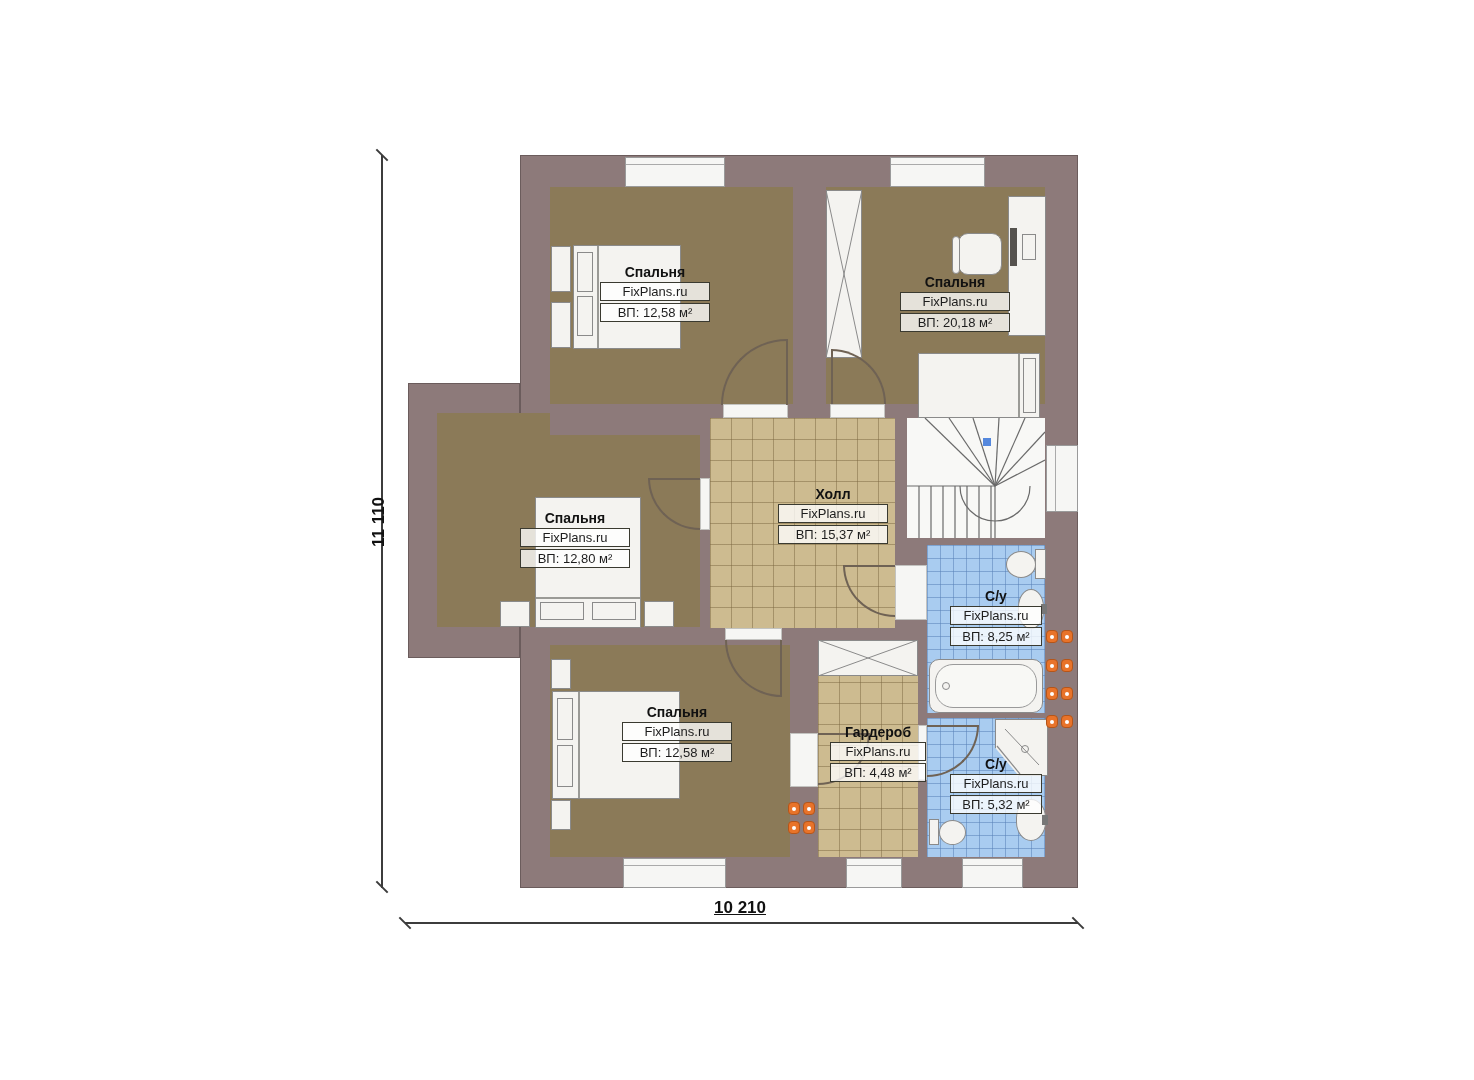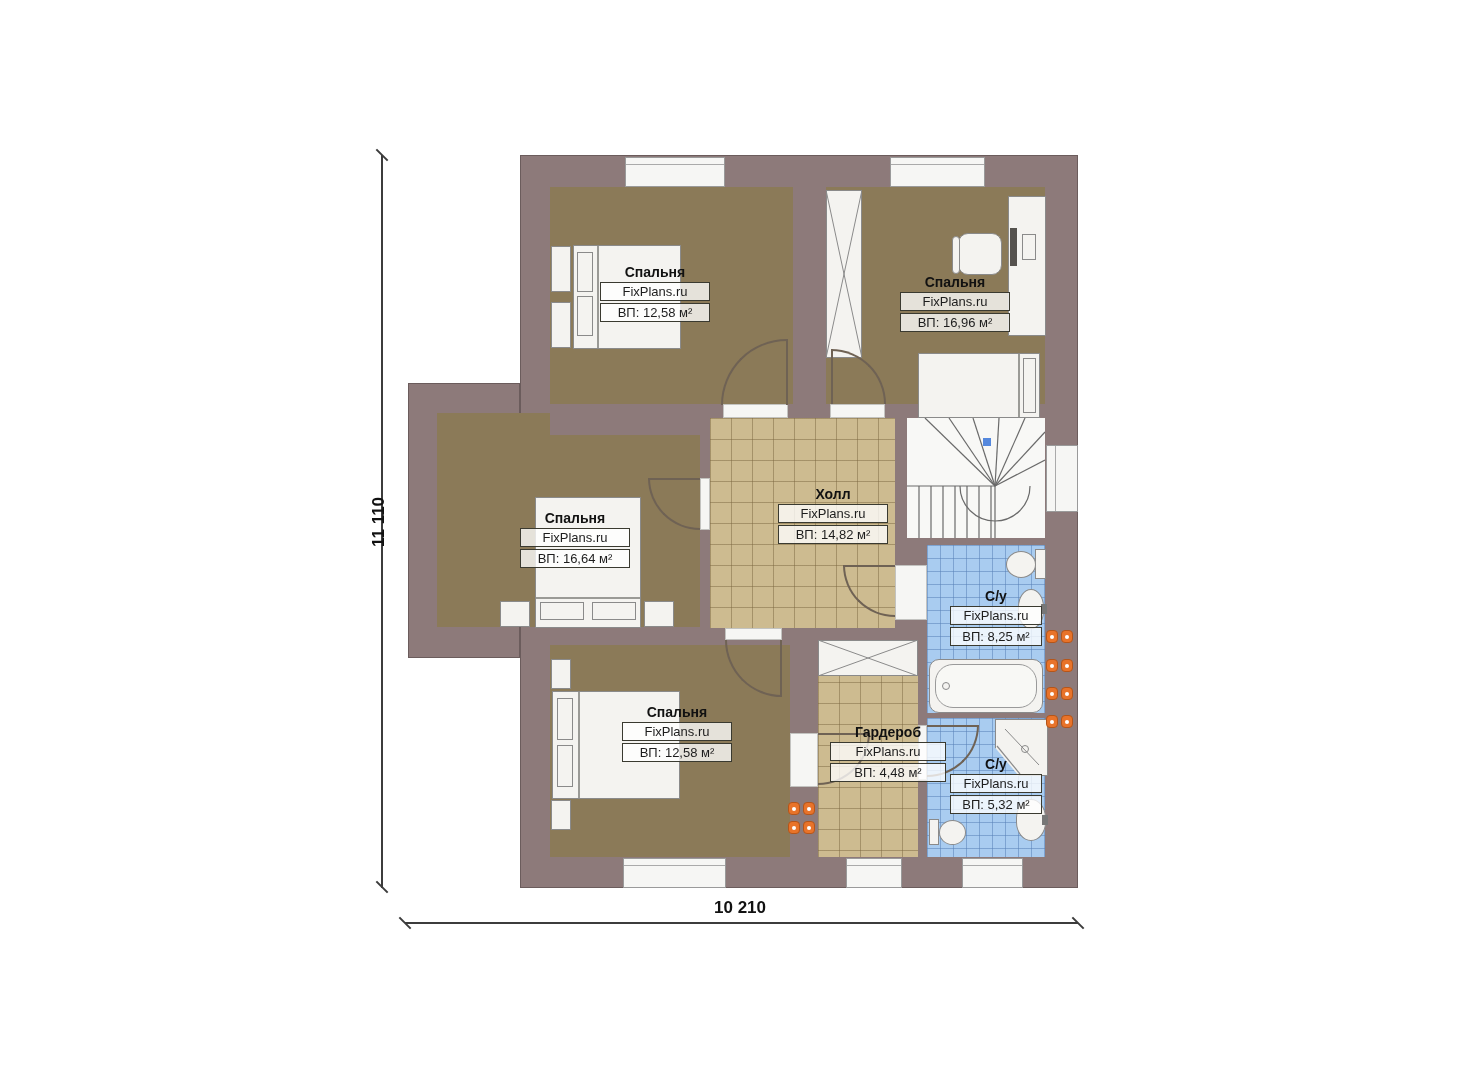--- a/index.html
+++ b/index.html
@@ -219,38 +219,38 @@
     </div>
 
   <div class="abs room-label" style="left:600px;top:264px;width:110px;">
     <div class="room-name">Спальня</div>
     <div class="label-box">FixPlans.ru</div>
     <div class="label-box">ВП: 12,58 м²</div>
   </div>
   <div class="abs room-label" style="left:900px;top:274px;width:110px;">
     <div class="room-name">Спальня</div>
     <div class="label-box">FixPlans.ru</div>
-    <div class="label-box">ВП: 16,96 м²</div>
+    <div class="label-box">ВП: 20,18 м²</div>
   </div>
   <div class="abs room-label" style="left:520px;top:510px;width:110px;">
     <div class="room-name">Спальня</div>
     <div class="label-box">FixPlans.ru</div>
-    <div class="label-box">ВП: 16,64 м²</div>
+    <div class="label-box">ВП: 12,80 м²</div>
   </div>
   <div class="abs room-label" style="left:622px;top:704px;width:110px;">
     <div class="room-name">Спальня</div>
     <div class="label-box">FixPlans.ru</div>
     <div class="label-box">ВП: 12,58 м²</div>
   </div>
   <div class="abs room-label" style="left:778px;top:486px;width:110px;">
     <div class="room-name">Холл</div>
     <div class="label-box">FixPlans.ru</div>
-    <div class="label-box">ВП: 14,82 м²</div>
-  </div>
-  <div class="abs room-label" style="left:830px;top:724px;width:116px;">
+    <div class="label-box">ВП: 15,37 м²</div>
+  </div>
+  <div class="abs room-label" style="left:830px;top:724px;width:96px;">
     <div class="room-name">Гардероб</div>
     <div class="label-box">FixPlans.ru</div>
     <div class="label-box">ВП: 4,48 м²</div>
   </div>
   <div class="abs room-label" style="left:950px;top:588px;width:92px;">
     <div class="room-name">С/у</div>
     <div class="label-box">FixPlans.ru</div>
     <div class="label-box">ВП: 8,25 м²</div>
   </div>
   <div class="abs room-label" style="left:950px;top:756px;width:92px;">
@@ -260,15 +260,15 @@
   </div>
 
   <div class="abs dim-line" style="left:381px;top:155px;width:2px;height:733px;"></div>
   <div class="abs dim-tick" style="left:374px;top:154px;"></div>
   <div class="abs dim-tick" style="left:374px;top:886px;"></div>
   <div class="abs dim-text" style="left:329px;top:512px;width:100px;text-align:center;transform:rotate(-90deg);transform-origin:center;">11 110</div>
 
   <div class="abs dim-line" style="left:405px;top:922px;width:673px;height:2px;"></div>
   <div class="abs dim-tick" style="left:397px;top:922px;"></div>
   <div class="abs dim-tick" style="left:1070px;top:922px;"></div>
-  <div class="abs dim-text" style="left:680px;top:898px;width:120px;text-align:center;">10 210</div>
+  <div class="abs dim-text" style="left:680px;top:898px;width:120px;text-align:center;text-decoration:underline;">10 210</div>
 
 </div>
 
 </body></html>

